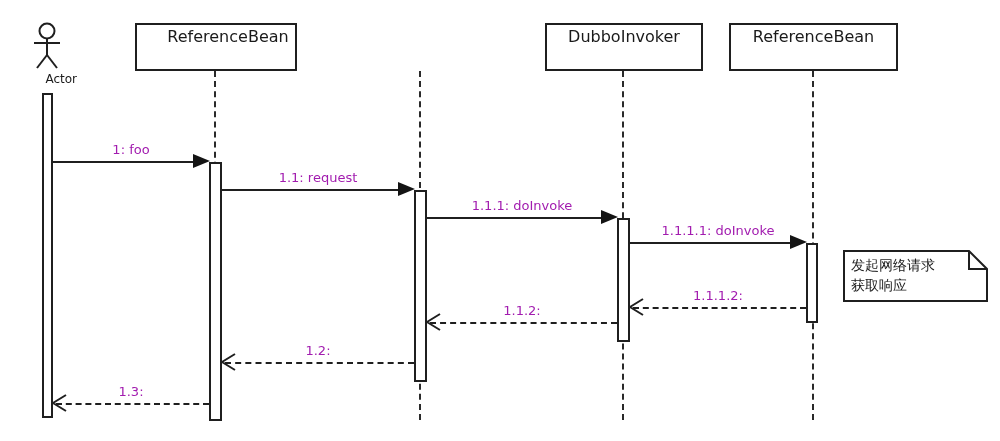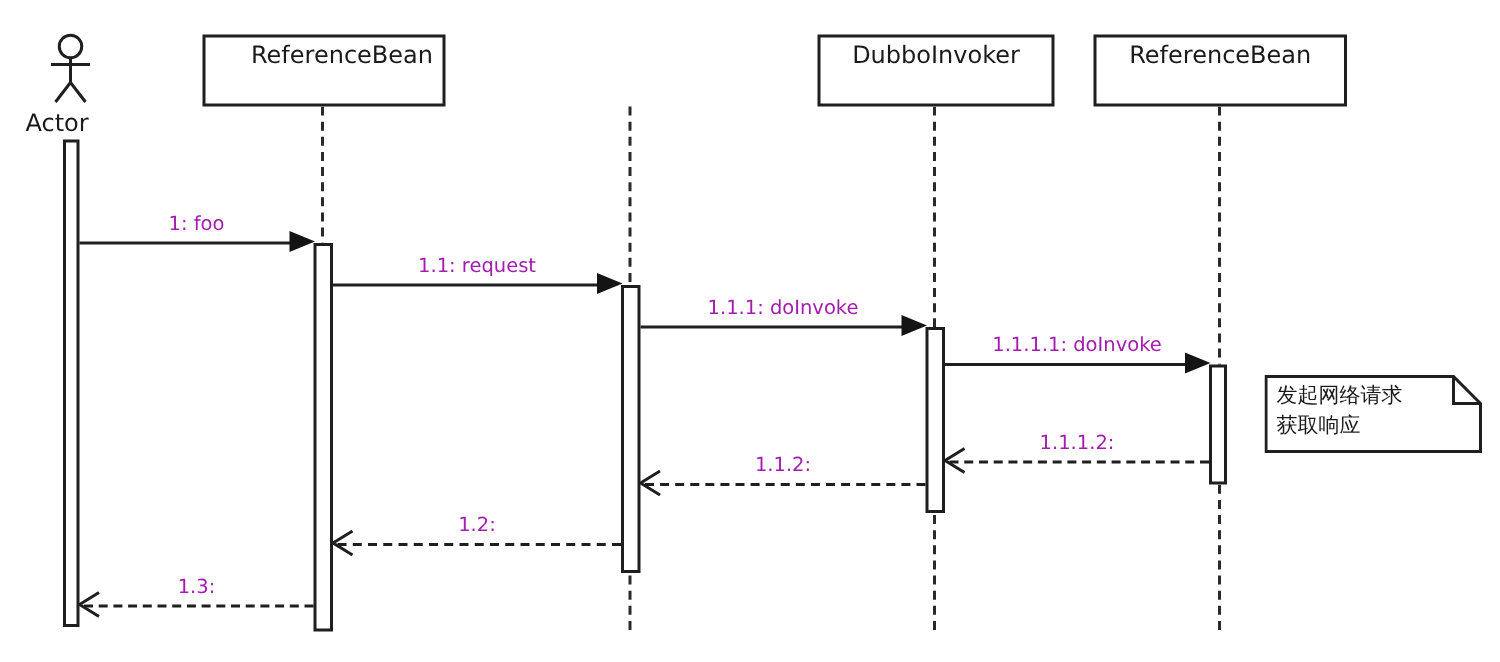--- a/index.html
+++ b/index.html
@@ -34,25 +34,25 @@
   }
   .arrow-solid{
     position:absolute;right:-1px;top:-8px;width:0;height:0;
     border-top:7px solid transparent;border-bottom:7px solid transparent;
     border-left:17px solid #141414;
   }
   .arrow-open{position:absolute;left:-1px;top:-10px;}
   
   .actor-figure{position:absolute;left:26px;top:21px;z-index:3;}
   .actor-label{
-    position:absolute;left:17px;top:72px;width:60px;text-align:left;
-    font-size:16px;z-index:3;
+    position:absolute;left:17px;top:72px;width:60px;text-align:right;
+    font-size:12px;z-index:3;
   }
   
-  .note{position:absolute;left:843px;top:250px;width:145px;height:36px;z-index:5;font-family:Liberation Mono, monospace;}
+  .note{position:absolute;left:843px;top:250px;width:145px;height:36px;z-index:5;}
   .note-shape{position:absolute;left:0;top:0;}
   .note-text{
     position:absolute;left:8px;top:5px;font-size:14px;line-height:20px;
     white-space:pre-line;z-index:6;
   }
 </style>
 </head>
 <body>
 
 <div class="canvas">

